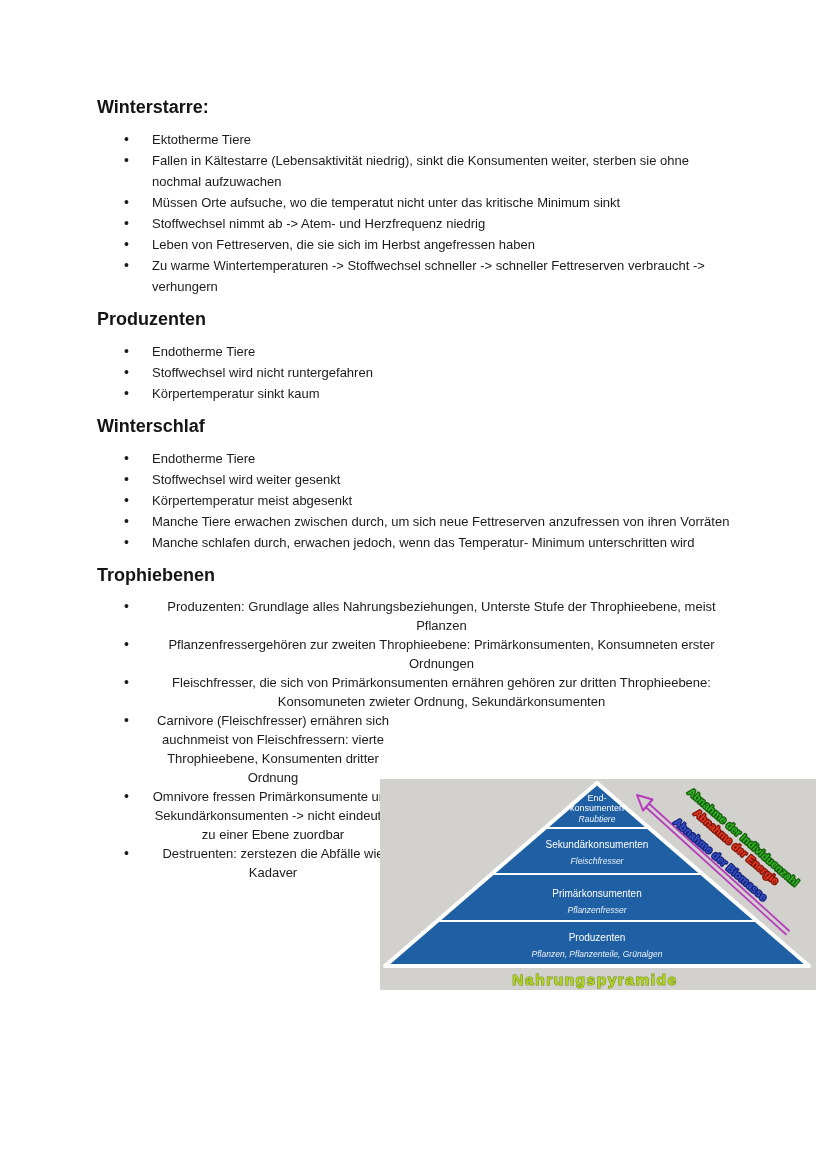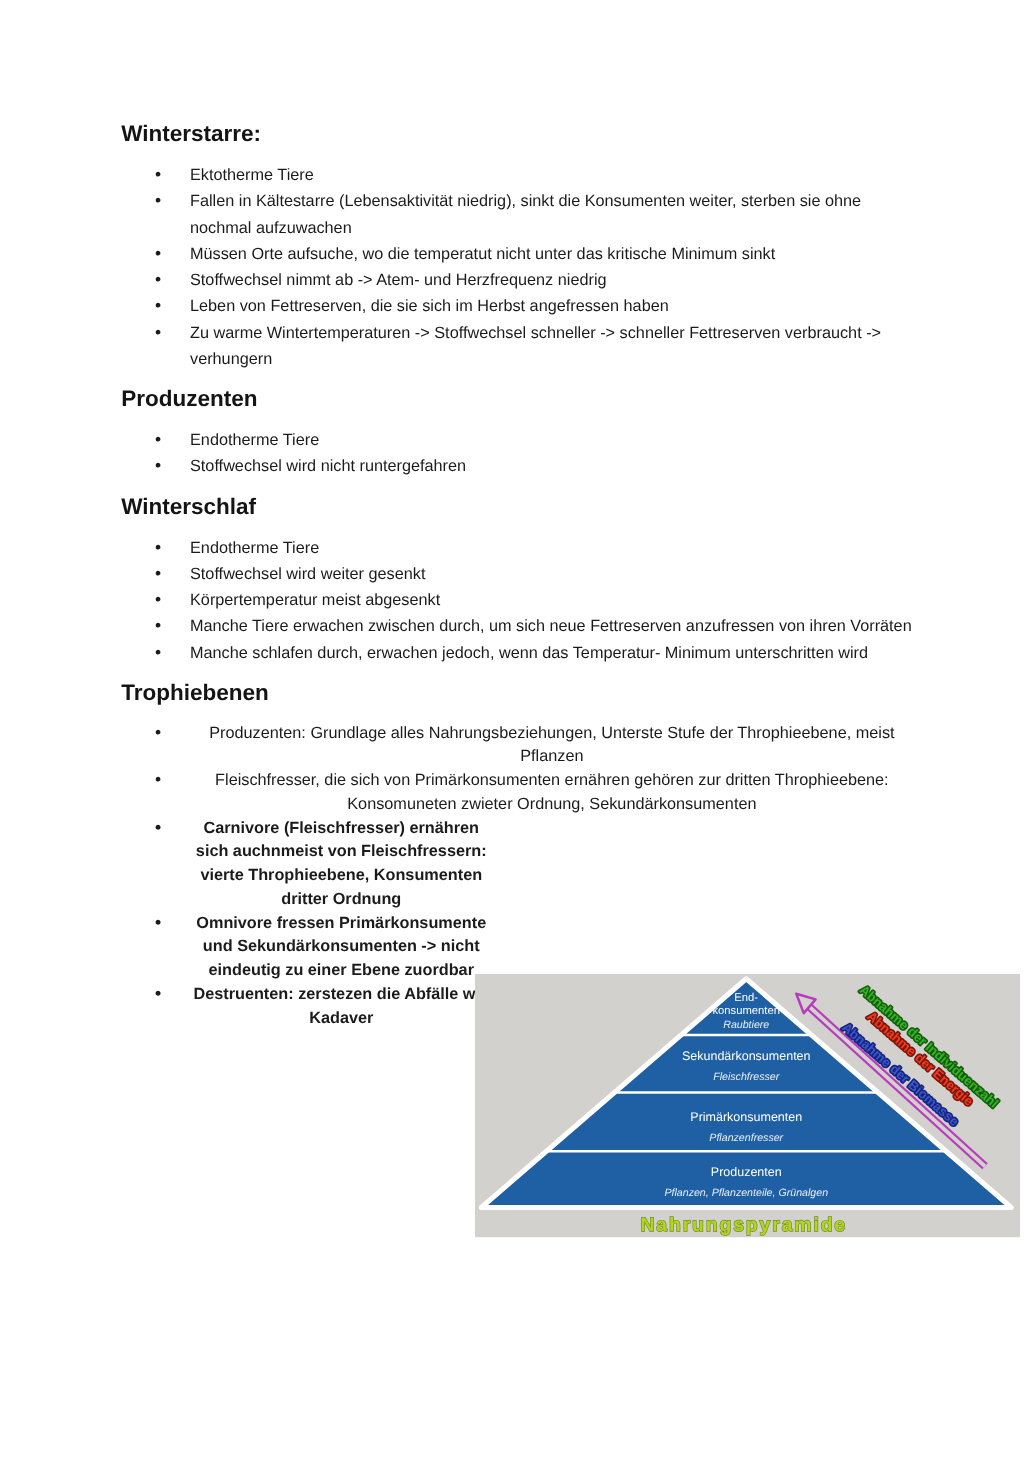--- a/index.html
+++ b/index.html
@@ -35,21 +35,21 @@
   }
   ul.bullets li::before {
     content:"\2022";
     position:absolute;
     left:27px;
     top:0;
     font-size:14px;
   }
   section.trophie ul.bullets { margin-bottom:0; }
   section.trophie ul.bullets li { line-height:19px;text-align:center; }
-  section.trophie ul.bullets.narrow li { max-width:242px;font-weight:bold; }
+  section.trophie ul.bullets.narrow li { max-width:242px; }
 
   figure.pyramid-figure {
     position:absolute;
     left:380px; top:779px;
     width:436px; height:211px;
     margin:0; padding:0;
   }
   figure.pyramid-figure svg { display:block; }
   svg text { font-family:"Liberation Sans", sans-serif; }
   .pyr-label { fill:#ffffff; font-size:10px; }
@@ -86,38 +86,40 @@
         <li>Leben von Fettreserven, die sie sich im Herbst angefressen haben</li>
         <li>Zu warme Wintertemperaturen -&gt; Stoffwechsel schneller -&gt; schneller Fettreserven verbraucht -&gt; verhungern</li>
       </ul>
     </section>
 
     <section>
       <h2 class="section-heading">Produzenten</h2>
       <ul class="bullets">
         <li>Endotherme Tiere</li>
         <li>Stoffwechsel wird nicht runtergefahren</li>
+        <li>Körpertemperatur sinkt kaum</li>
       </ul>
     </section>
 
     <section>
       <h2 class="section-heading">Winterschlaf</h2>
       <ul class="bullets">
         <li>Endotherme Tiere</li>
         <li>Stoffwechsel wird weiter gesenkt</li>
         <li>Körpertemperatur meist abgesenkt</li>
         <li>Manche Tiere erwachen zwischen durch, um sich neue Fettreserven anzufressen von ihren Vorräten</li>
         <li>Manche schlafen durch, erwachen jedoch, wenn das Temperatur- Minimum unterschritten wird</li>
       </ul>
     </section>
 
     <section class="trophie">
       <h2 class="section-heading">Trophiebenen</h2>
       <ul class="bullets">
         <li>Produzenten: Grundlage alles Nahrungsbeziehungen, Unterste Stufe der Throphieebene, meist Pflanzen</li>
+        <li>Pflanzenfressergehören zur zweiten Throphieebene: Primärkonsumenten, Konsumneten erster Ordnungen</li>
         <li>Fleischfresser, die sich von Primärkonsumenten ernähren gehören zur dritten Throphieebene: Konsomuneten zwieter Ordnung, Sekundärkonsumenten</li>
       </ul>
       <ul class="bullets narrow">
         <li>Carnivore (Fleischfresser) ernähren sich auchnmeist von Fleischfressern: vierte Throphieebene, Konsumenten dritter Ordnung</li>
         <li>Omnivore fressen Primärkonsumente und Sekundärkonsumenten -&gt; nicht eindeutig zu einer Ebene zuordbar</li>
         <li>Destruenten: zerstezen die Abfälle wie Kadaver</li>
       </ul>
     </section>
 
   </div>

